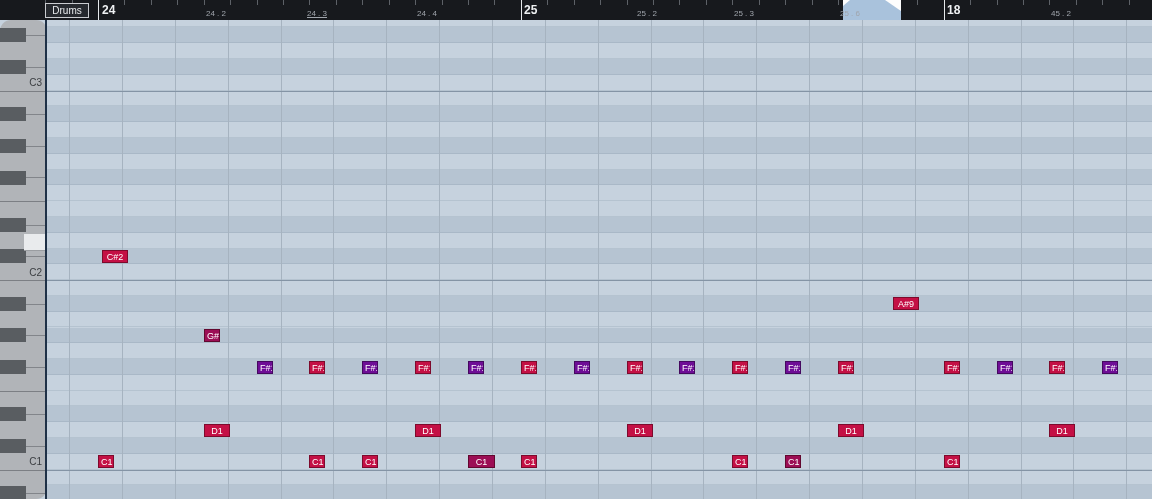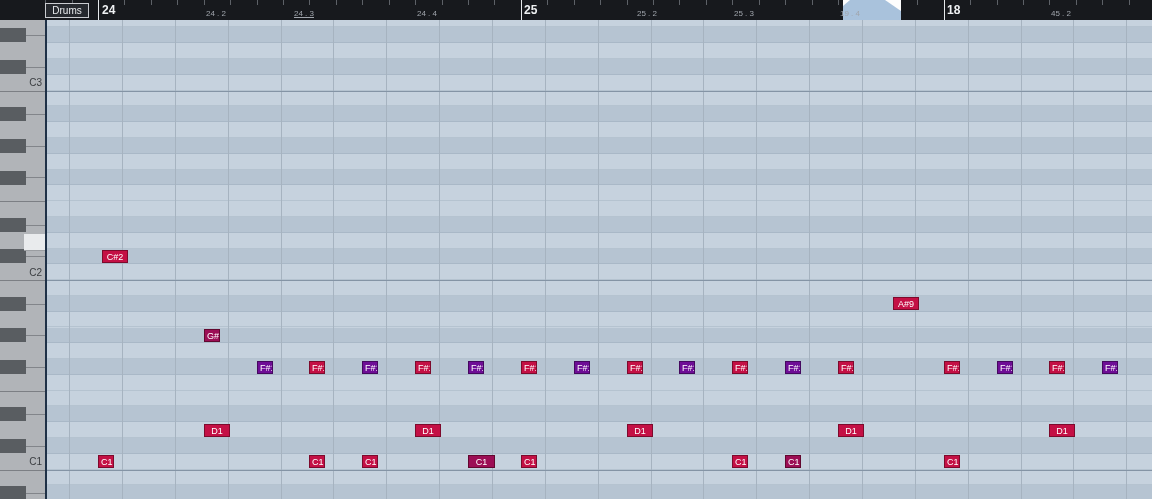--- a/index.html
+++ b/index.html
@@ -13,21 +13,21 @@
   .rlabel.bold{top:3px;font-size:12px;font-weight:bold;color:#eef0f2;}
   .flag{position:absolute;top:0;height:20px;background:#a9c2dc;z-index:3;}
   .flag-tri-r{position:absolute;right:0;top:0;width:0;height:0;
               border-top:11px solid #fdfdfd;border-left:16px solid transparent;}
   .flag-tri-l{position:absolute;left:0;top:0;width:0;height:0;
               border-top:6px solid #fdfdfd;border-right:7px solid transparent;}
   #chip{position:absolute;left:45px;top:3px;width:42px;height:13px;z-index:40;
         background:#26292e;border:1px solid #caccd0;display:flex;align-items:center;justify-content:center;}
   #chip span{font-size:10px;color:#e9ebed;line-height:11px;}
   
-  #keyboard{position:absolute;left:0;top:20px;width:47px;height:479px;background:#b1b4b8;z-index:20;}
+  #keyboard{position:absolute;left:0;top:20px;width:47px;height:479px;background:#b1b4b8;z-index:20;border-radius:11px;}
   .kb-border{position:absolute;left:45px;top:0;width:2px;height:479px;background:#1f3147;}
   .black-key{position:absolute;left:0;width:26px;height:14px;background:#595d61;}
   .kb-mid{position:absolute;left:26px;width:19px;height:1px;background:#82858a;}
   .kb-full{position:absolute;left:0;width:45px;height:1px;background:#7c7f84;}
   .kb-label{position:absolute;right:5px;font-size:10px;color:#3a3d40;}
   .hl-key{position:absolute;left:24px;width:21px;background:#e9ebed;border-bottom:1px solid #9a9da1;}
   
   #grid{position:absolute;left:0;top:0;width:1152px;height:499px;}
   .row{position:absolute;left:47px;width:1105px;border-bottom:1px solid rgba(125,143,160,0.22);box-sizing:border-box;}
   .row.light{background:#c6d2de;}
@@ -215,25 +215,25 @@
       <div class="tick" style="left: 1129px;"></div>
       <div class="barline" style="left: 98px;"></div>
       <div class="barline" style="left: 521px;"></div>
       <div class="barline" style="left: 944px;"></div>
       <div class="flag" style="left: 843px; width: 58px;">
         <div class="flag-tri-r"></div>
         <div class="flag-tri-l"></div>
       </div>
       <div class="rlabel bold" style="left: 102px;">24</div>
       <div class="rlabel" style="left: 206px;">24 . 2</div>
-      <div class="rlabel" style="left: 294px; text-decoration: underline;">24 . 3</div>
+      <div class="rlabel" style="left: 307px; text-decoration: underline;">24 . 3</div>
       <div class="rlabel" style="left: 417px;">24 . 4</div>
       <div class="rlabel bold" style="left: 524px;">25</div>
       <div class="rlabel" style="left: 637px;">25 . 2</div>
       <div class="rlabel" style="left: 734px;">25 . 3</div>
-      <div class="rlabel" style="left: 840px;">19 . 4</div>
+      <div class="rlabel" style="left: 840px;">25 . 6</div>
       <div class="rlabel bold" style="left: 947px;">18</div>
       <div class="rlabel" style="left: 1051px;">45 . 2</div>
     </div>
   <div id="chip">
     <span>Drums</span>
   </div>
 </div>
 
 </body></html>

